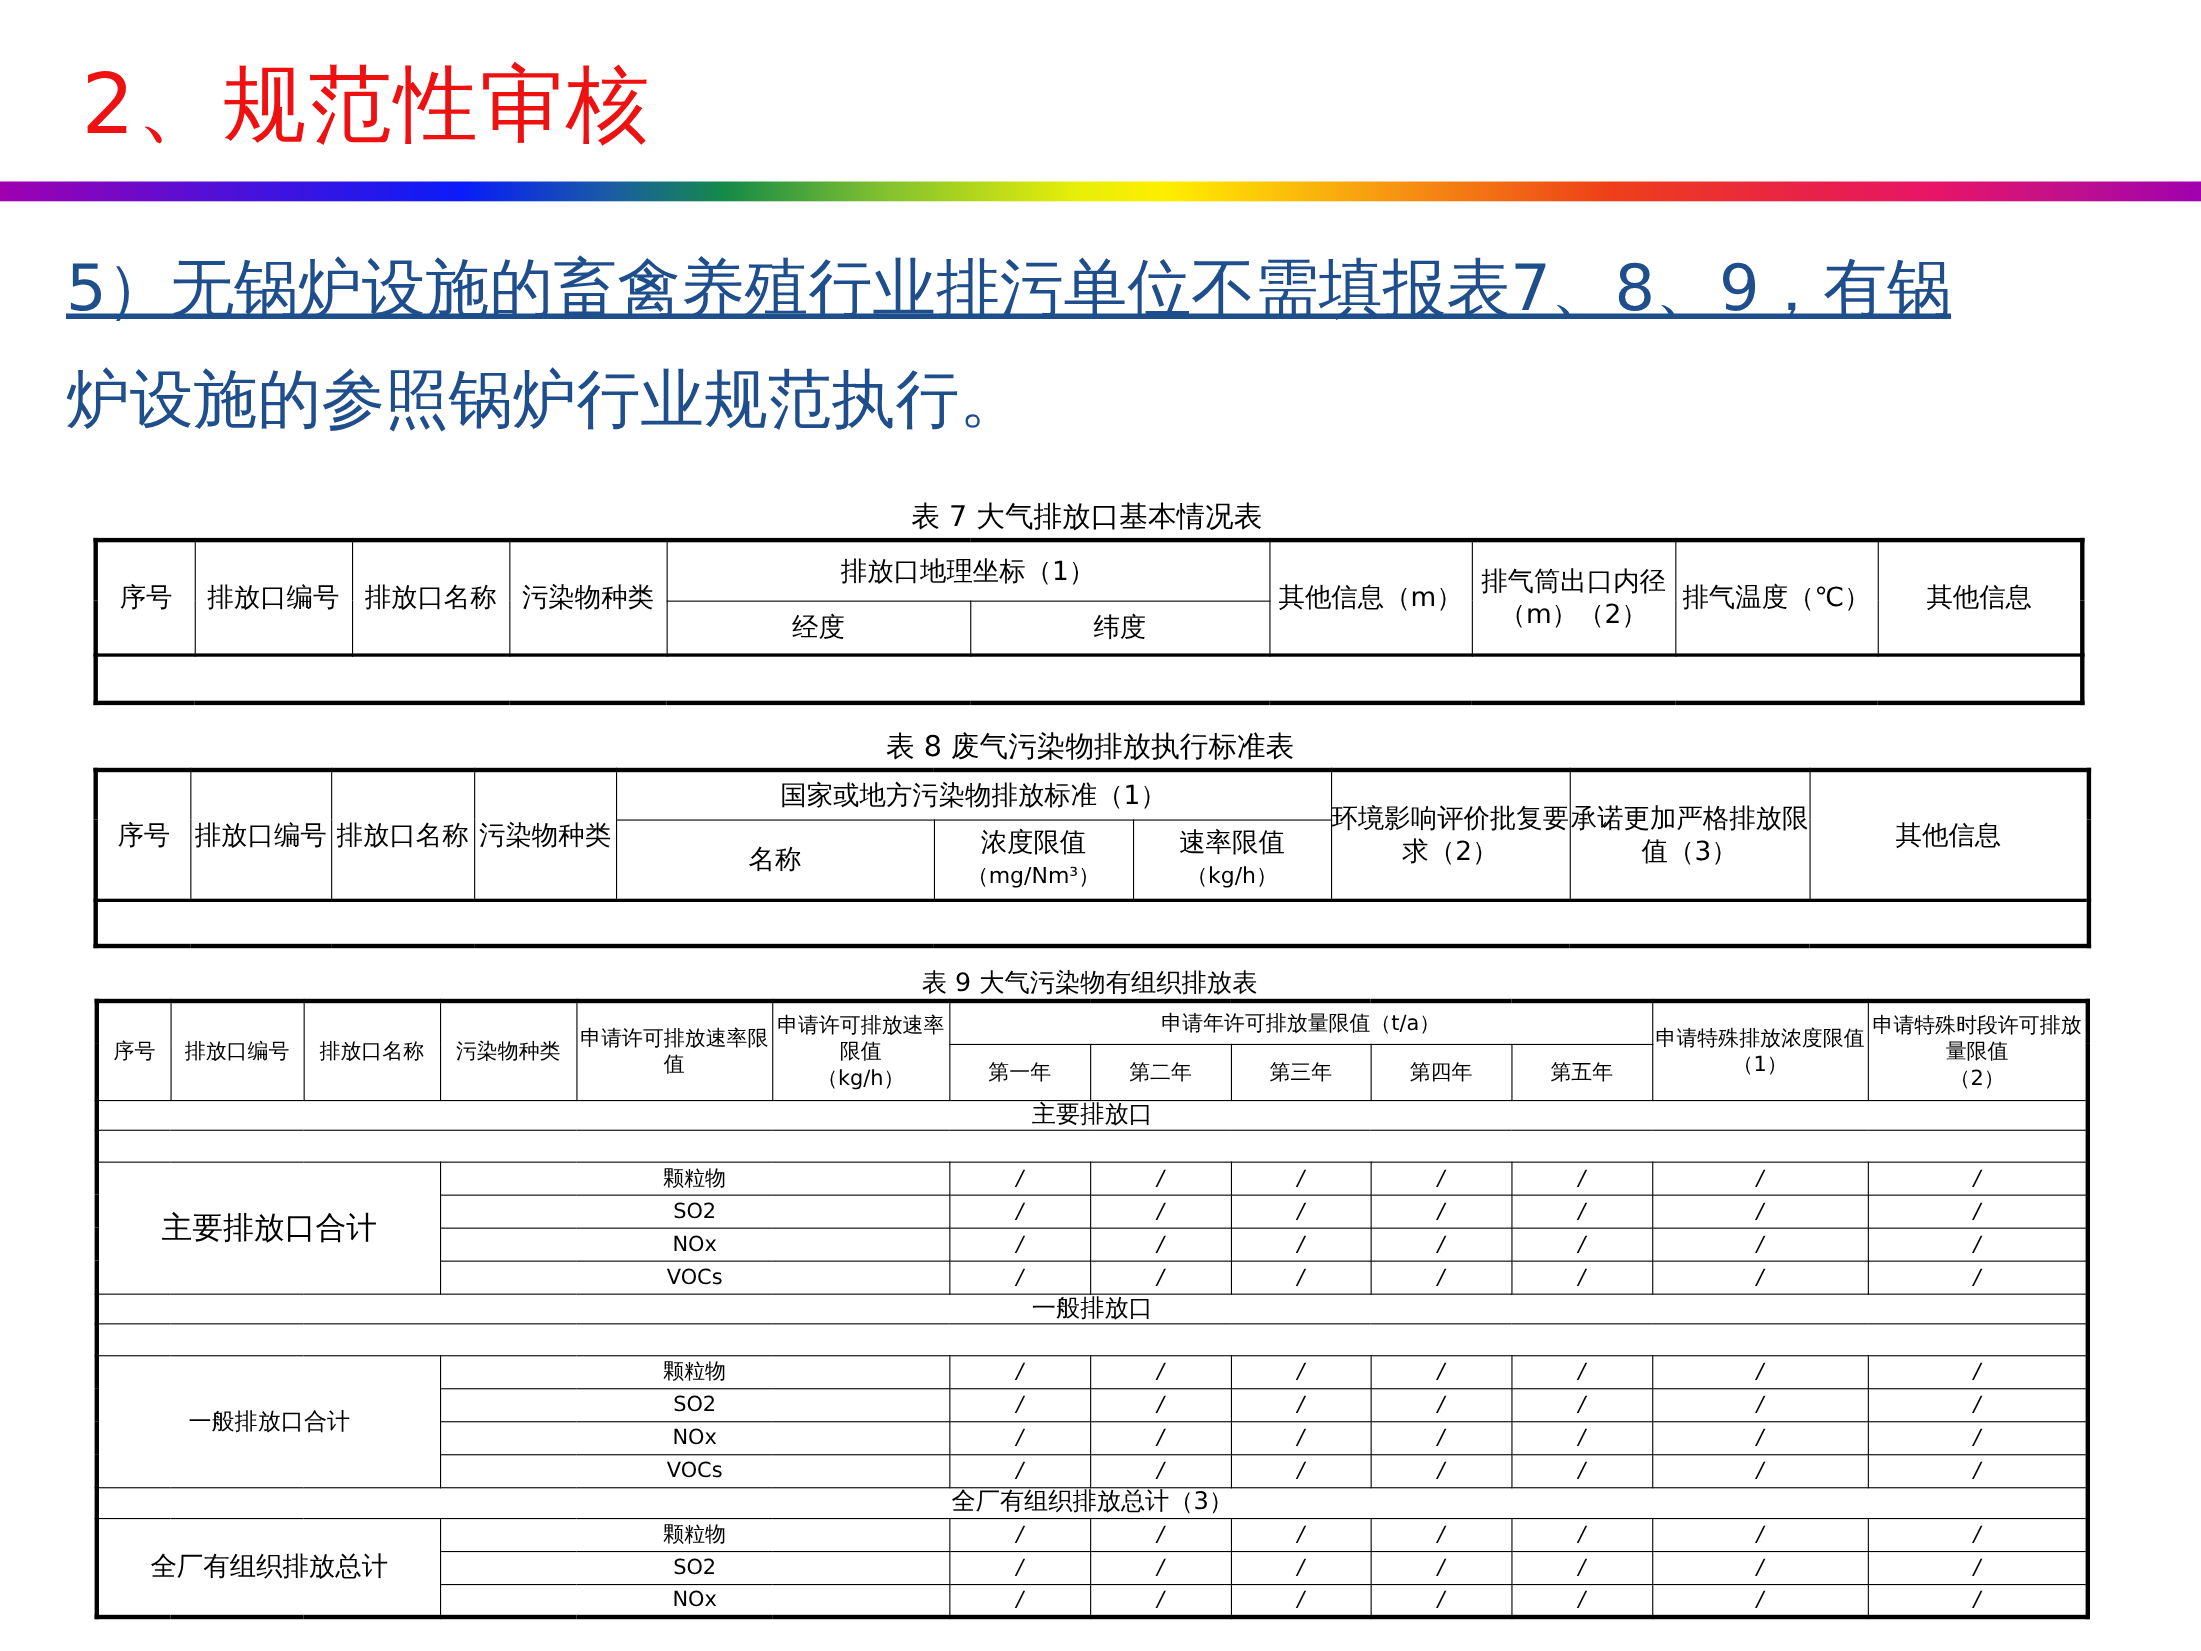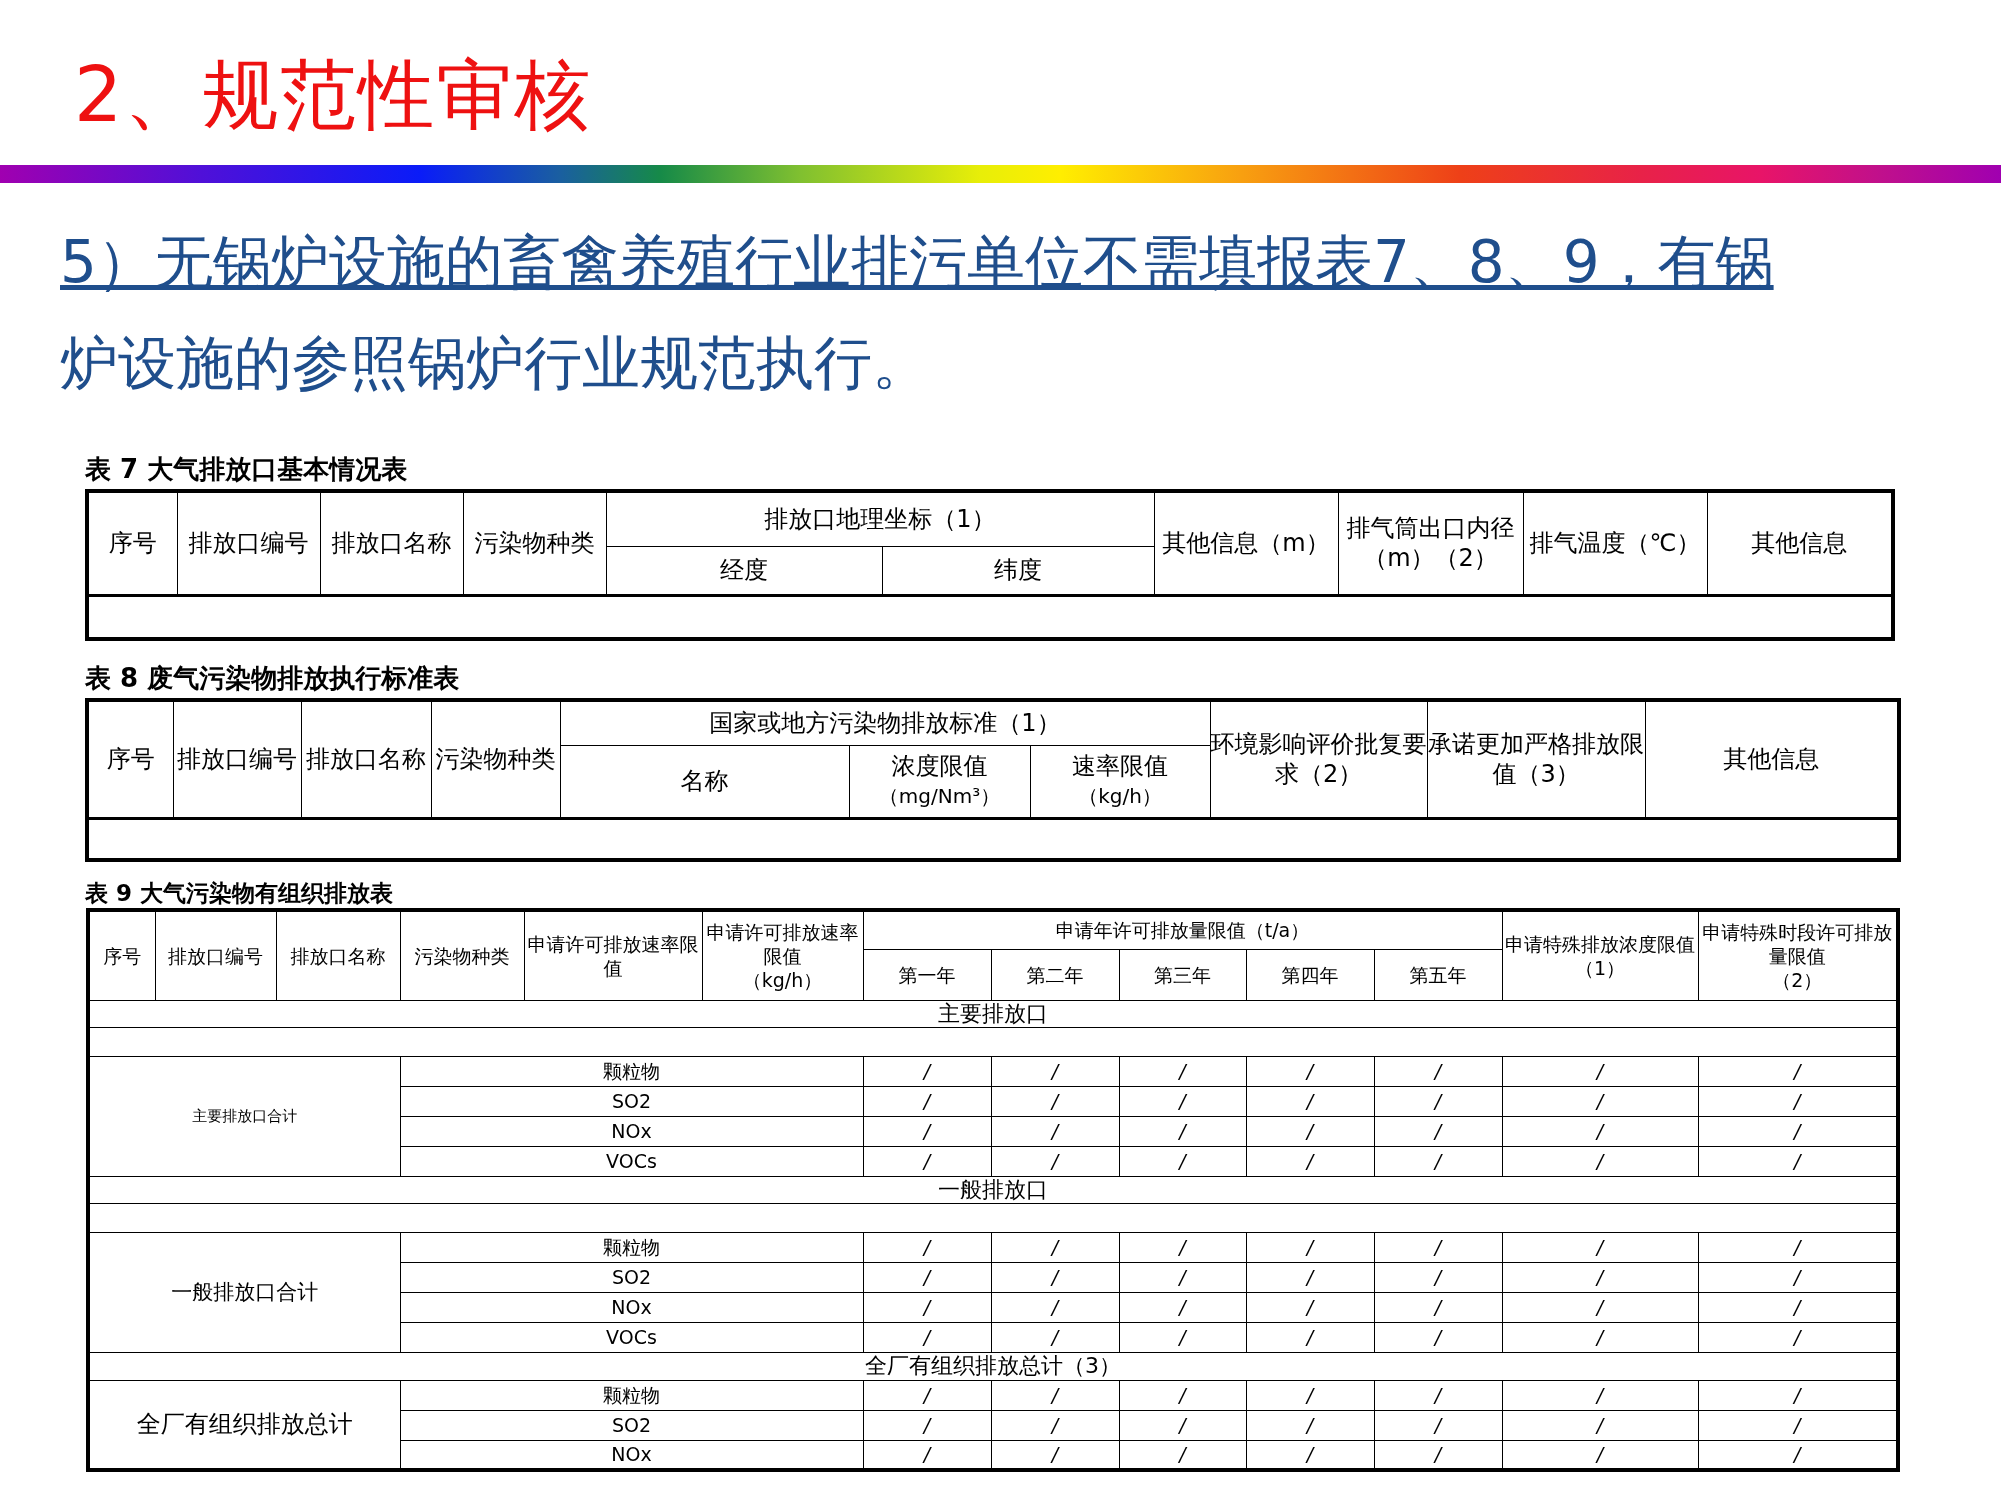--- a/index.html
+++ b/index.html
@@ -9,21 +9,21 @@
   #slide-title { left: 74px; top: 50px; font-size: 76px; color: #ee1111; letter-spacing: 2px;
                  font-family: "DejaVu Sans", sans-serif; line-height: 90px; white-space: nowrap; }
   #rainbow { left: 0; top: 165px; width: 2001px; height: 18px;
     background: linear-gradient(to right, #a000b0 0%, #5010d8 10%, #0a1cf8 21%, #1a5fa0 28%, #168a48 33%,
       #80c030 40%, #e8ee08 49%, #ffee00 53%, #f8a010 62%, #ee4018 73%, #e82248 82%, #e81468 88%, #c0108c 94%, #a000b0 100%); }
   .body-text { left: 60px; font-size: 58px; color: #1f4e8c; line-height: 80px; white-space: nowrap;
                font-family: "DejaVu Sans", sans-serif; }
   #para-line1 { top: 222px; text-decoration: underline; }
   #para-line2 { top: 323px; }
 
-  .tbl-title { font-weight: bold; font-size: 26px; text-align: left; white-space: nowrap;
+  .tbl-title { font-weight: normal; font-size: 26px; text-align: center; white-space: nowrap;
                font-family: "DejaVu Sans", sans-serif; }
   table.grid { position: absolute; border-collapse: collapse; table-layout: fixed; background: #fff; }
   table.grid td { border: 1.5px solid #000; text-align: center; vertical-align: middle; padding: 0;
                   font-size: 24px; line-height: 30px; overflow: hidden; font-family: "DejaVu Sans", sans-serif; }
   table.grid.t9 td { font-size: 19px; line-height: 24px; }
   table.grid.thick { border: 4px solid #000; }
   .sec-row td { font-weight: normal; font-size: 22px !important; }
   .slash { font-family: "DejaVu Serif", serif; font-style: italic; }
 </style>
 </head>
@@ -159,21 +159,21 @@
   </tr>
   </tbody>
     <tbody id="t9-body">
       <tr class="sec-row" style="height: 27px;">
         <td colspan="13">主要排放口</td>
       </tr>
       <tr style="height: 29px;">
         <td colspan="13"></td>
       </tr>
       <tr style="height: 30px;">
-        <td colspan="3" rowspan="4" style="font-size: 15px;">主要排放口合计</td>
+        <td colspan="3" rowspan="4" style="font-size: 28px;">主要排放口合计</td>
         <td colspan="3">颗粒物</td>
         <td class="slash">/</td>
         <td class="slash">/</td>
         <td class="slash">/</td>
         <td class="slash">/</td>
         <td class="slash">/</td>
         <td class="slash">/</td>
         <td class="slash">/</td>
       </tr>
       <tr style="height: 30px;">

